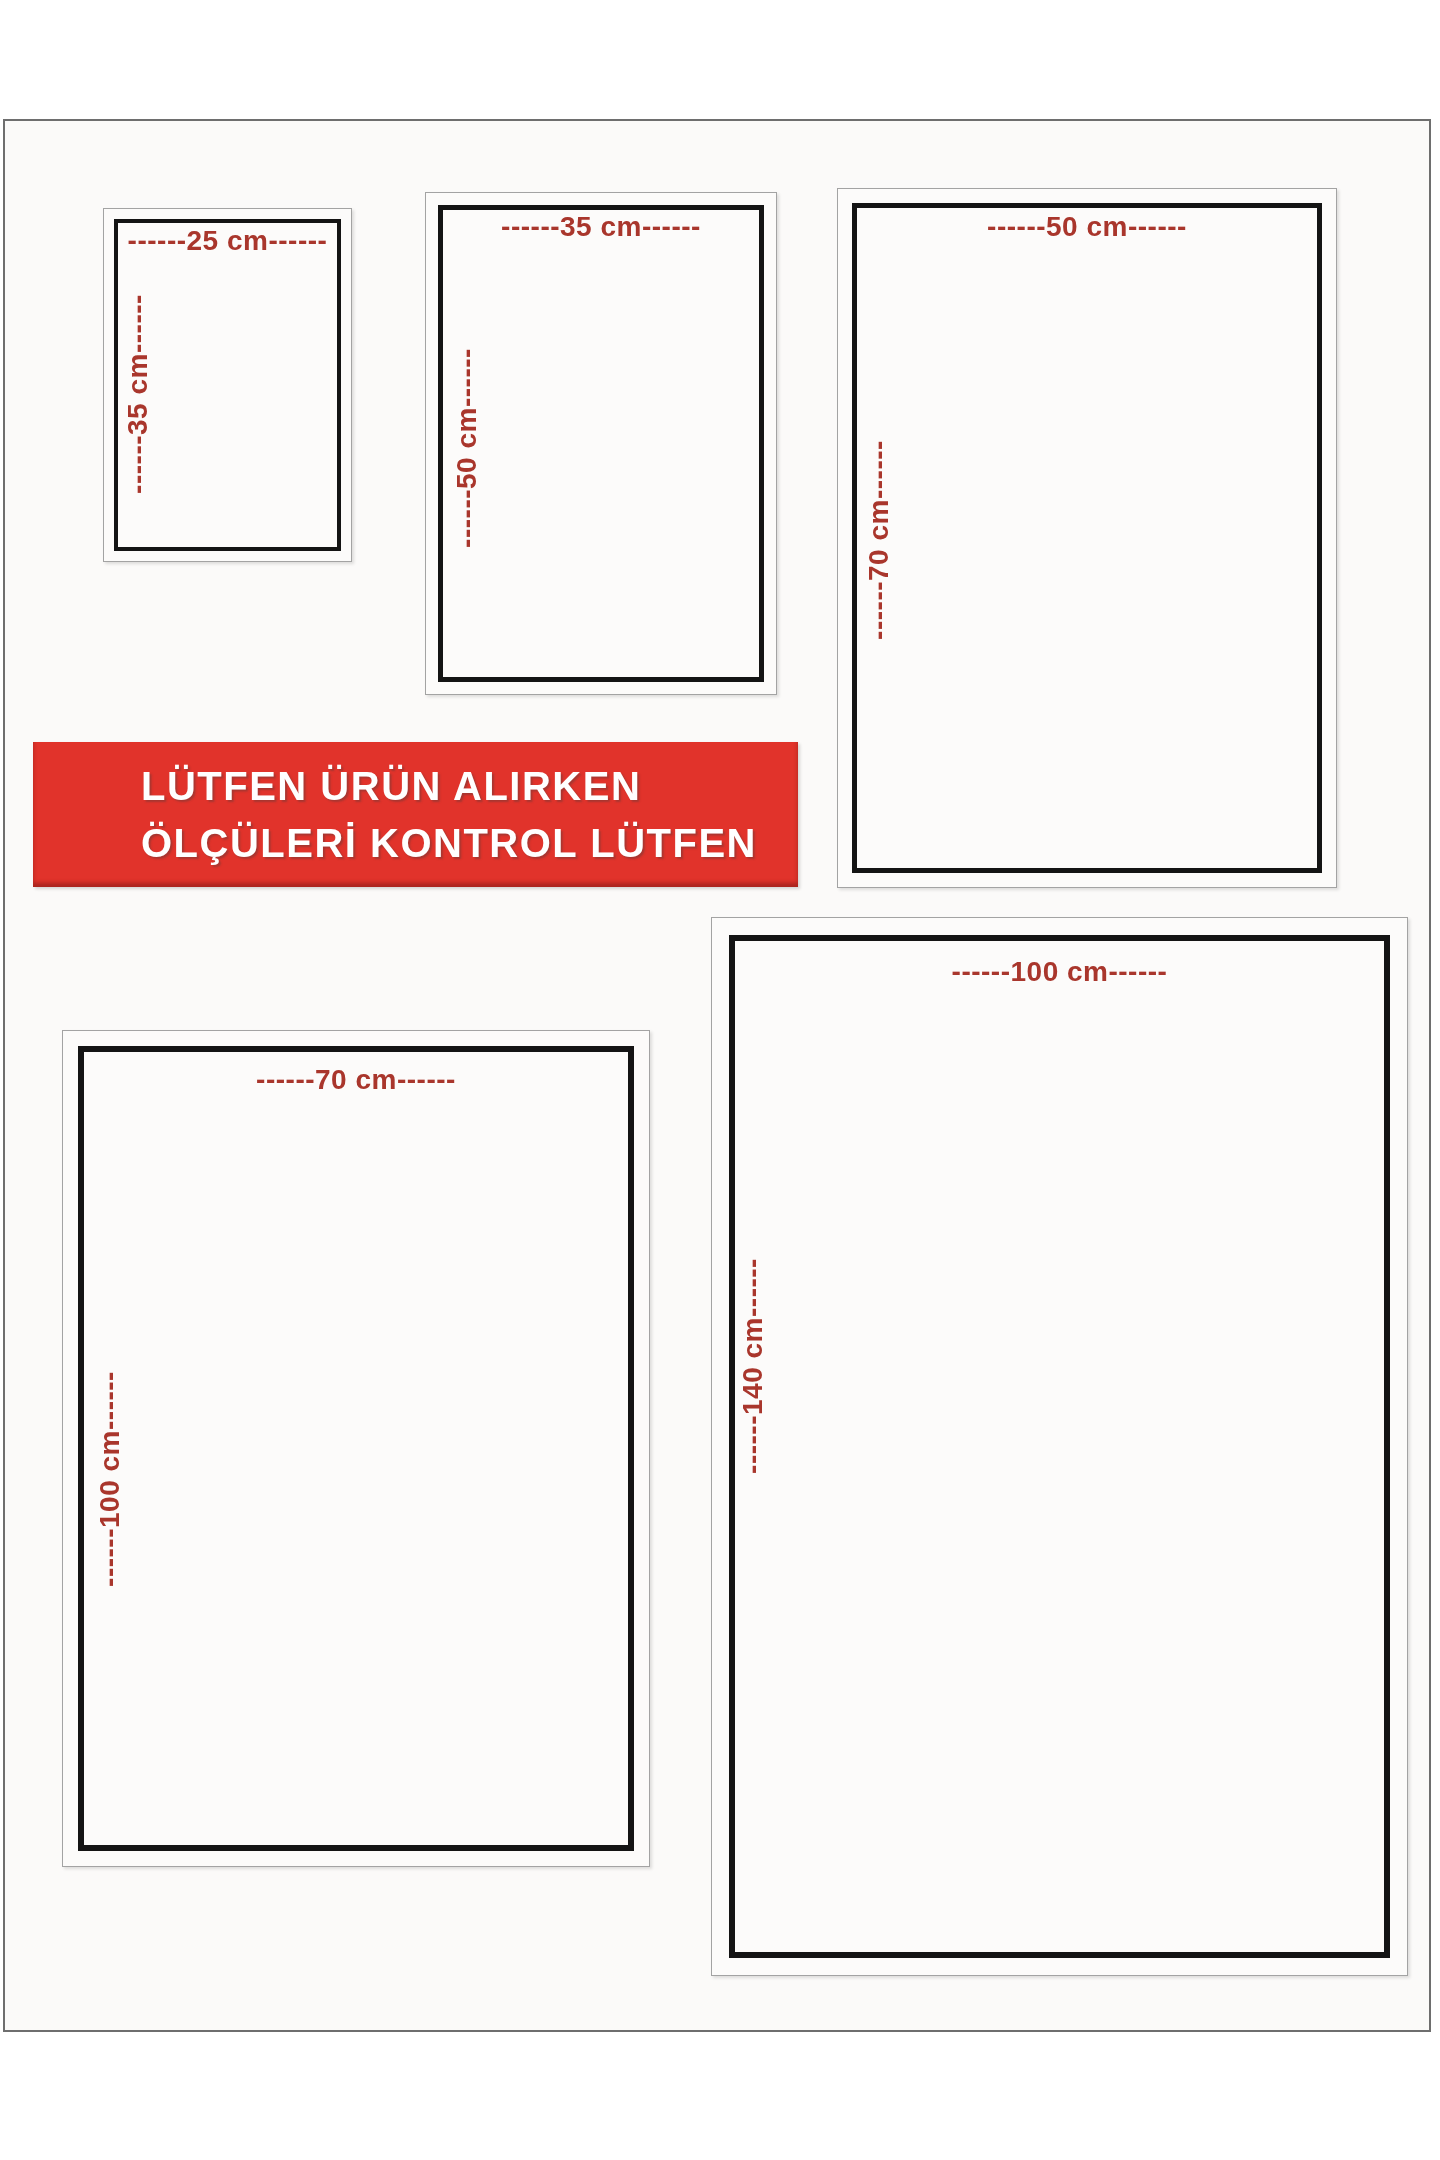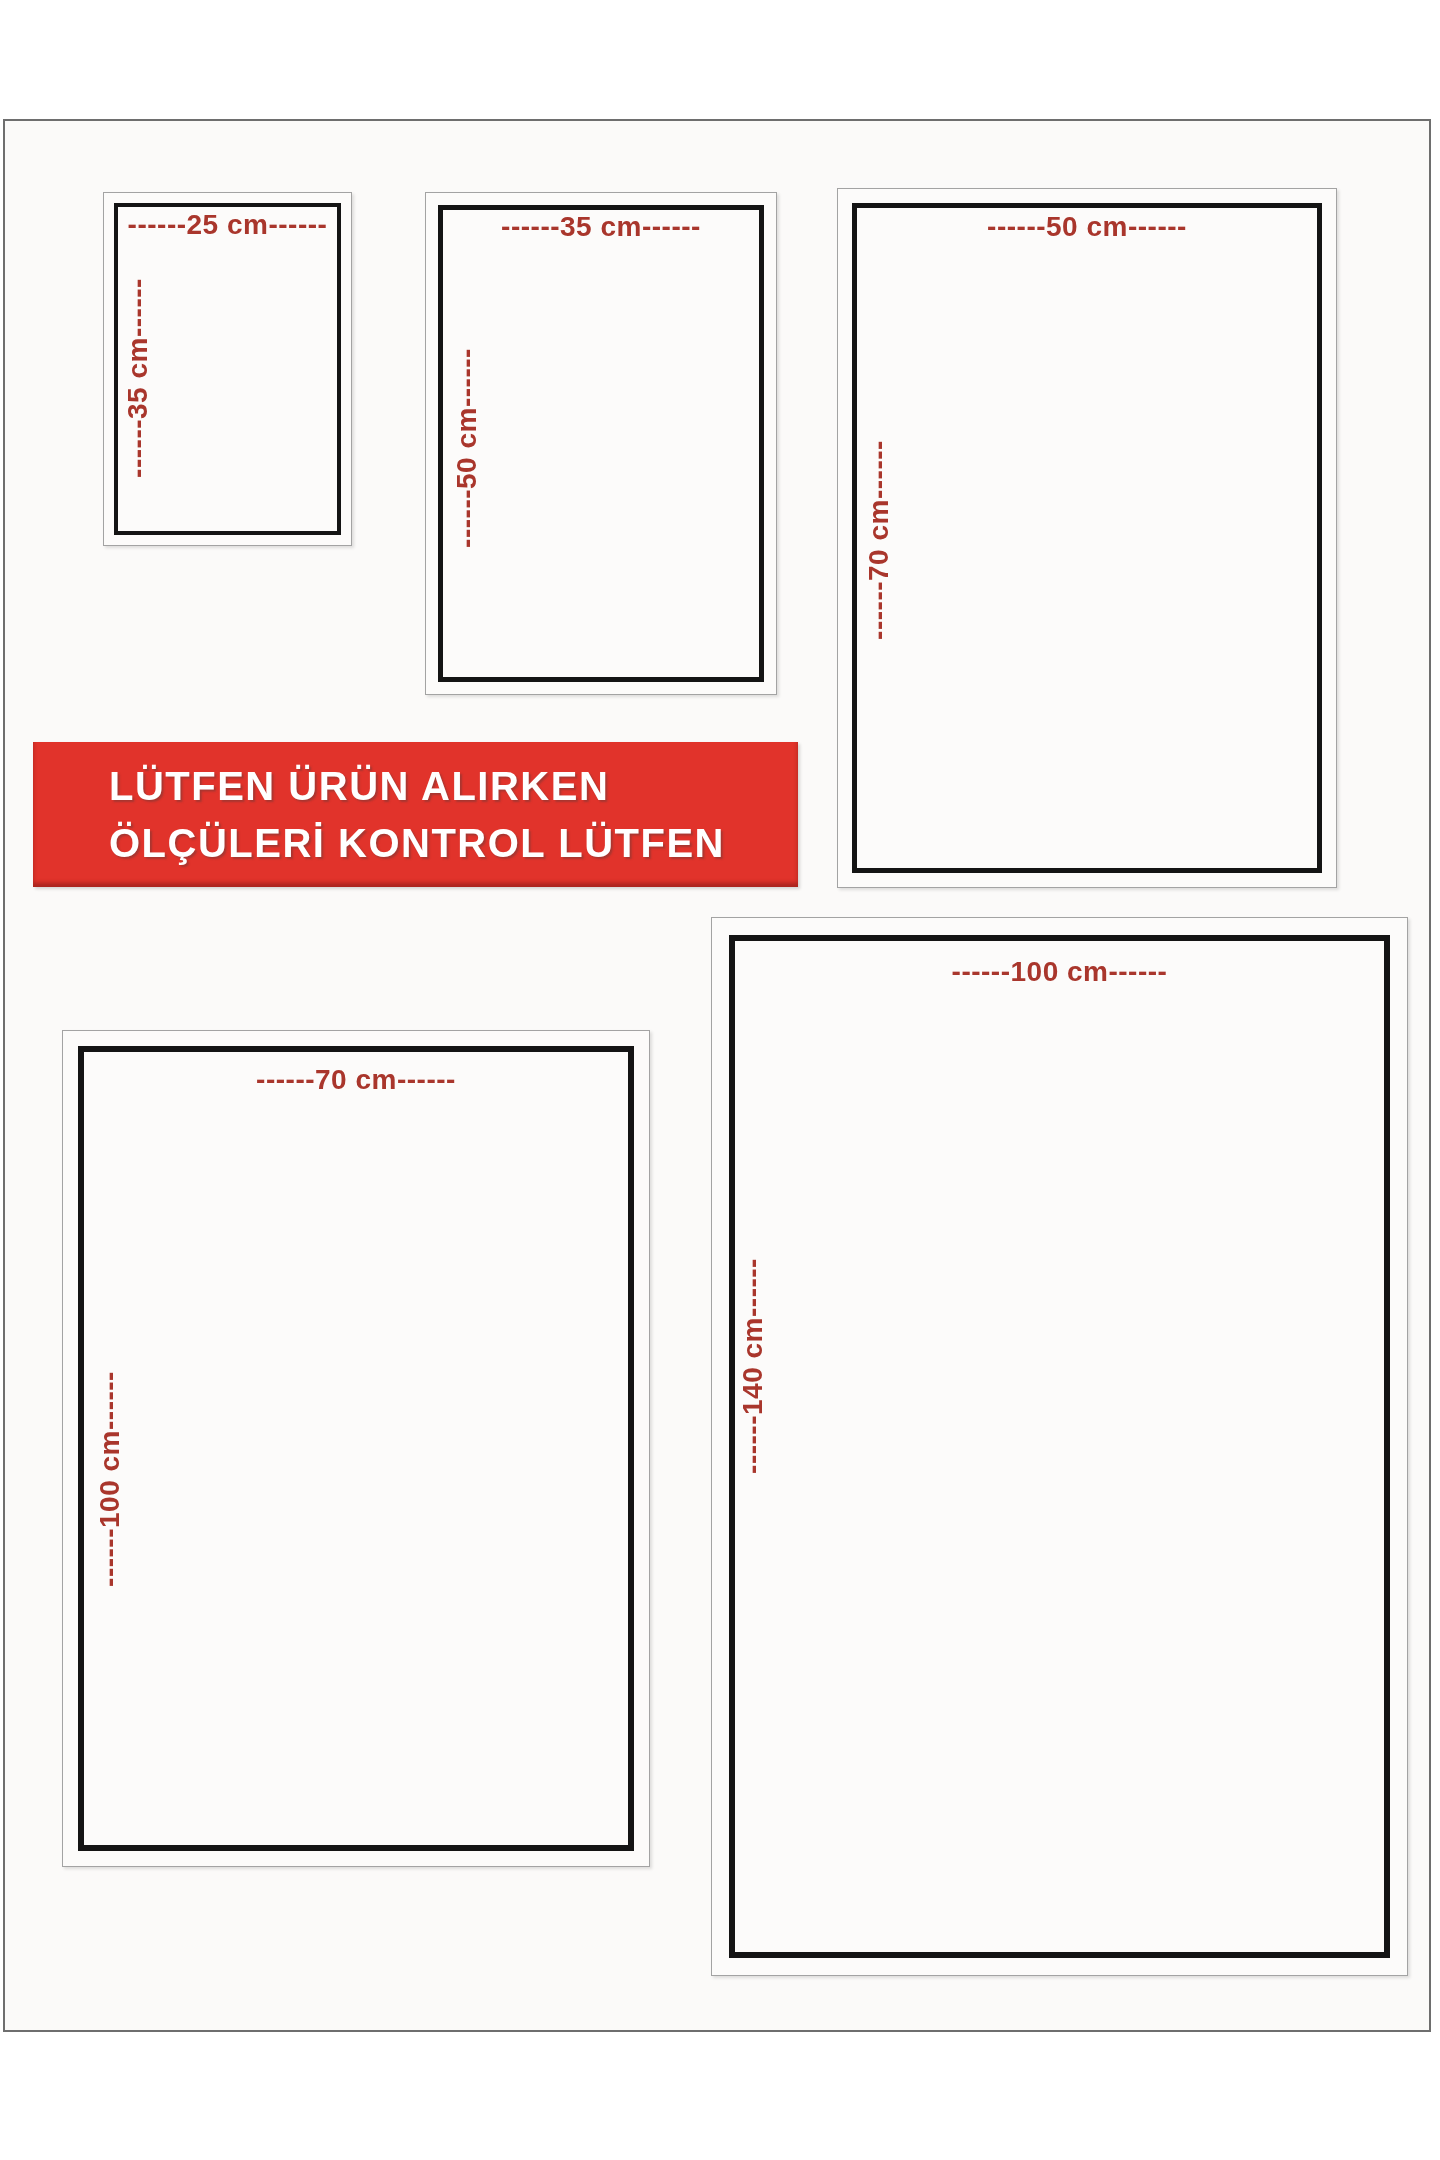--- a/index.html
+++ b/index.html
@@ -54,21 +54,21 @@
     position: absolute;
     font-weight: bold;
     font-size: 28px;
     letter-spacing: 0.5px;
     color: #a9362c;
     white-space: nowrap;
     transform: translate(-50%, -50%) rotate(-90deg);
   }
 
   
-  .b1 { left: 103px; top: 192px; width: 249px; height: 354px; }
+  .b1 { left: 103px; top: 208px; width: 249px; height: 354px; }
   .b1 .inner-border { inset: 10px; border-width: 4px; }
   .b1 .top-label { top: 16px; }
   .b1 .side-label { left: 34px; top: 185px; }
 
   
   .b2 { left: 425px; top: 192px; width: 352px; height: 503px; }
   .b2 .inner-border { inset: 12px; border-width: 5px; }
   .b2 .top-label { top: 18px; }
   .b2 .side-label { left: 41px; top: 255px; }
 
@@ -95,21 +95,21 @@
     position: absolute;
     left: 33px;
     top: 742px;
     width: 765px;
     height: 145px;
     background: #e1332b;
     box-shadow: inset 0 -4px 4px rgba(100,20,16,0.45), 2px 2px 3px rgba(0,0,0,0.15);
     display: flex;
     flex-direction: column;
     justify-content: center;
-    padding-left: 76px;
+    padding-left: 108px;
     box-sizing: border-box;
   }
   .banner-line {
     color: #ffffff;
     font-weight: bold;
     font-size: 40px;
     line-height: 57px;
     letter-spacing: 1.5px;
     text-shadow: 2px 2px 2px rgba(60,60,60,0.35);
     white-space: nowrap;

